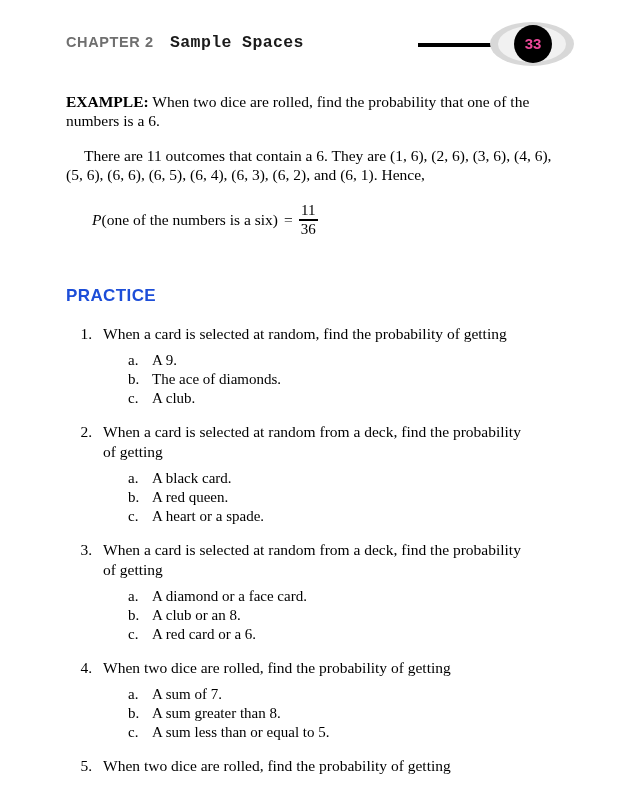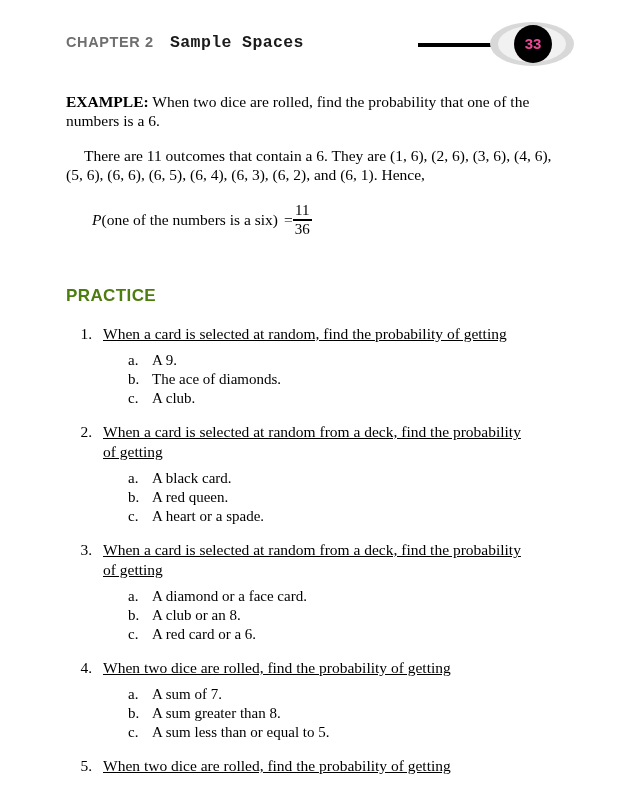--- a/index.html
+++ b/index.html
@@ -142,20 +142,21 @@
     height: 40px;
   }
   .formula .italic {
     font-style: italic;
   }
   .frac {
     display: inline-flex;
     flex-direction: column;
     align-items: center;
     vertical-align: middle;
+    margin-left: 6px;
     line-height: 1.05;
   }
   .frac .num {
     font-size: 15px;
     padding: 0 2px;
   }
   .frac .bar {
     width: 100%;
     height: 1.2px;
     background: #000;
@@ -166,21 +167,21 @@
     padding: 0 2px;
   }
 
   
   .practice-heading {
     margin-top: 46px;
     font-family: "Liberation Sans", sans-serif;
     font-weight: bold;
     font-size: 17px;
     letter-spacing: 0.4px;
-    color: #4d7c0f;
+    color: #1d4ed8;
   }
   .practice-list {
     margin-top: 18px;
   }
   .q-item {
     margin-bottom: 14px;
   }
   .q-row {
     display: flex;
     align-items: flex-start;
@@ -190,21 +191,20 @@
     text-align: right;
     flex: 0 0 26px;
     font-size: 15.5px;
     line-height: 20px;
   }
   .q-text {
     margin-left: 11px;
     font-size: 15.5px;
     line-height: 20px;
     max-width: 430px;
-    text-decoration: underline;
   }
   .sub-list {
     margin-top: 7px;
     margin-left: 62px;
   }
   .sub-row {
     display: flex;
     align-items: flex-start;
     line-height: 19px;
   }

